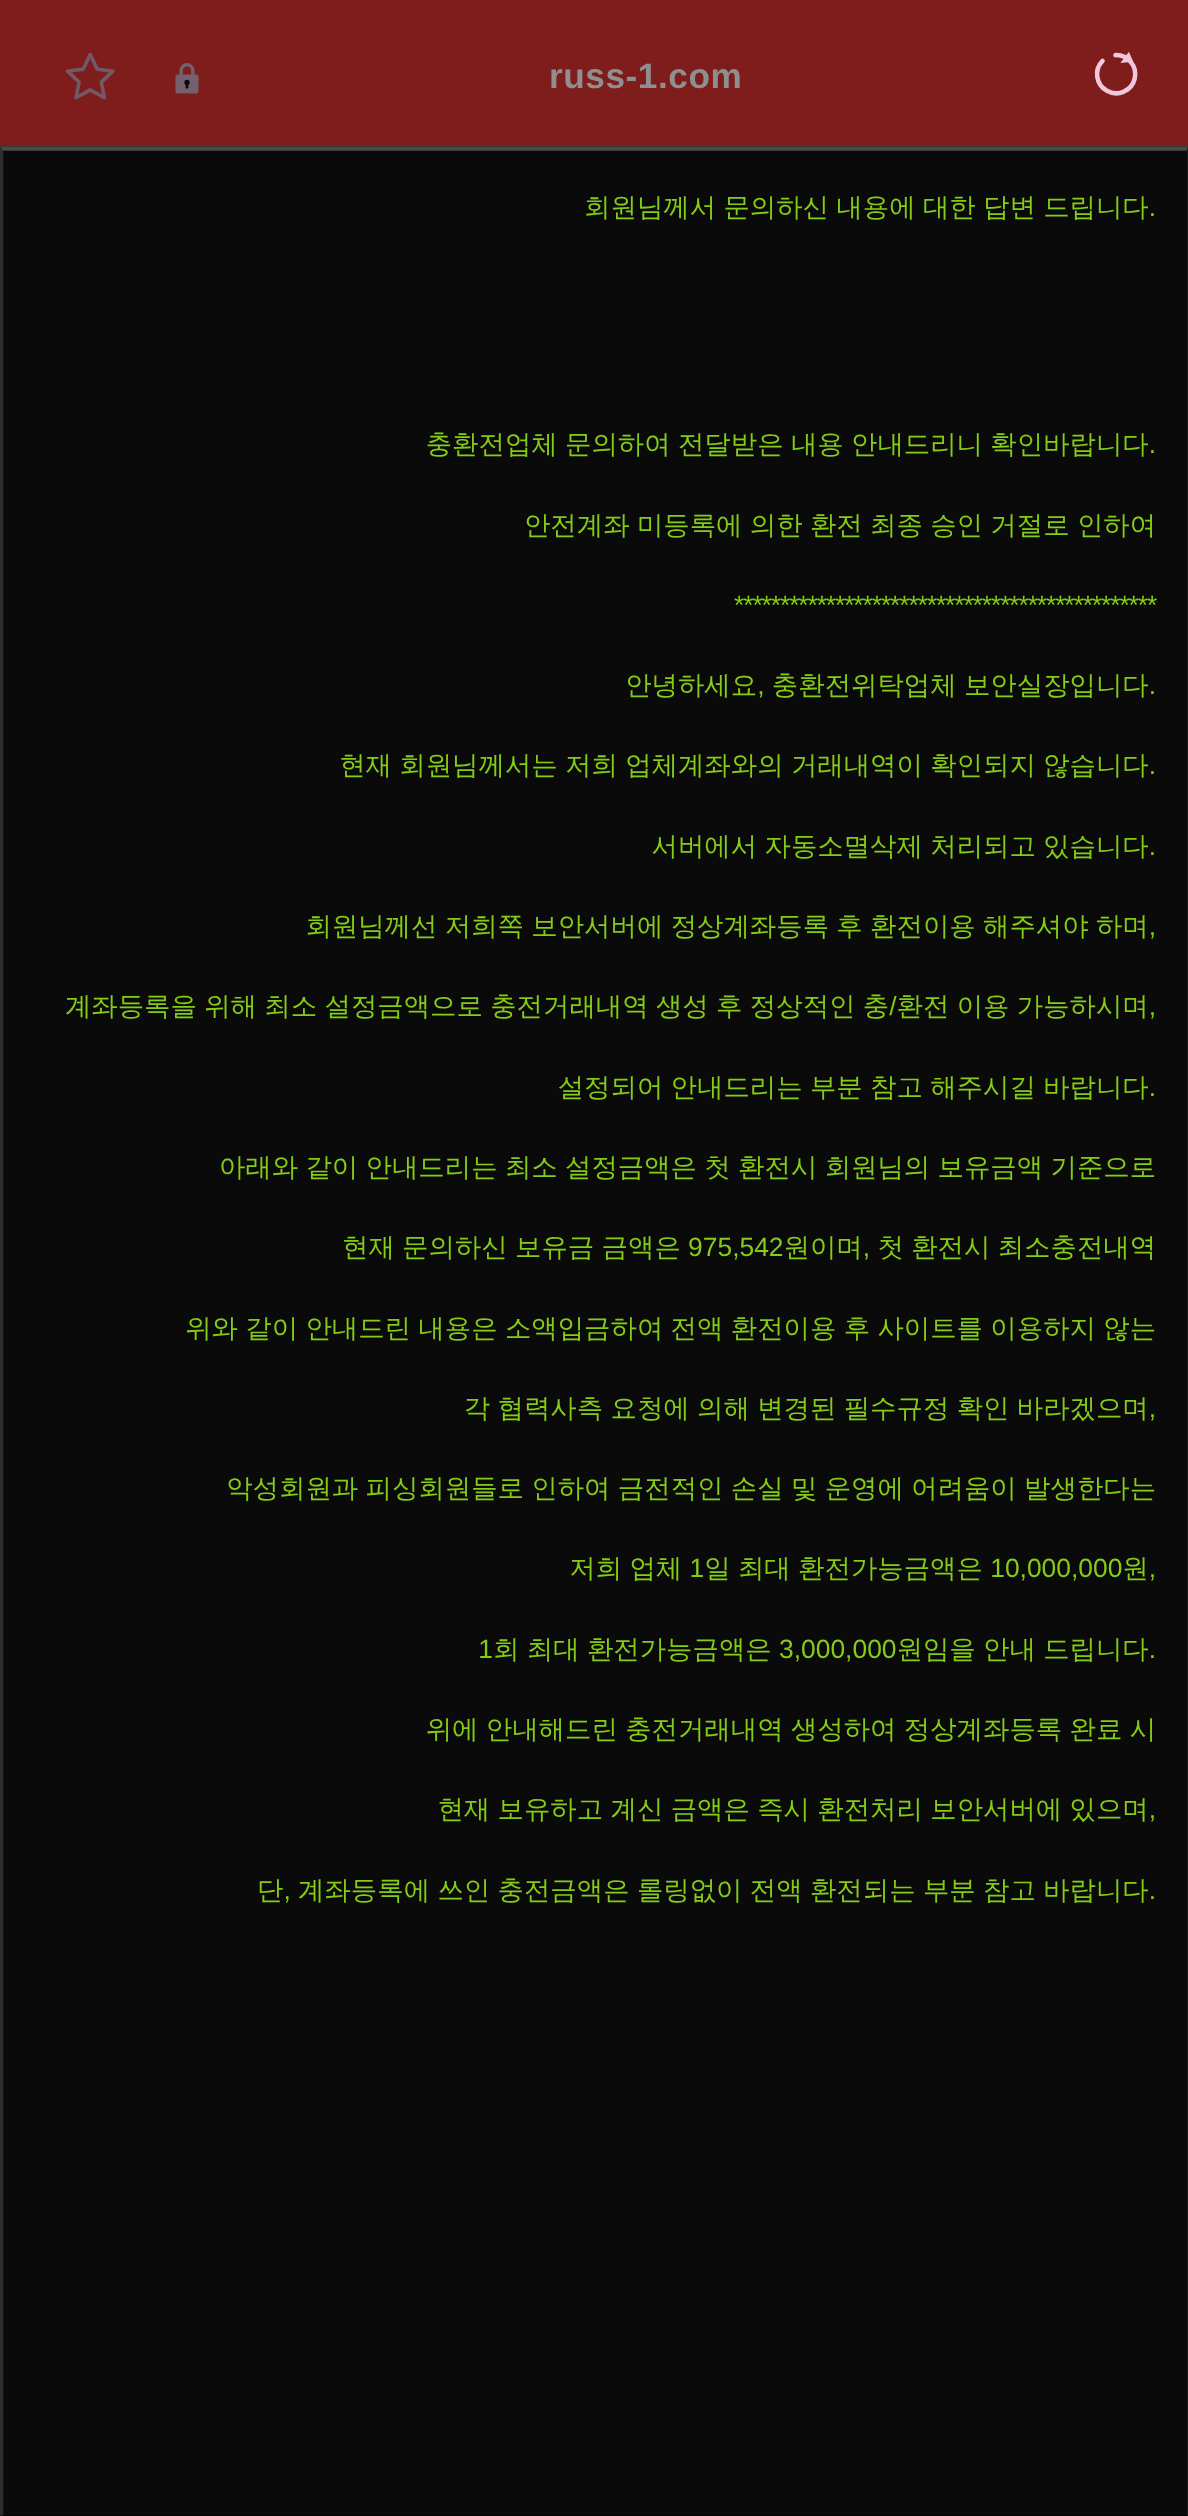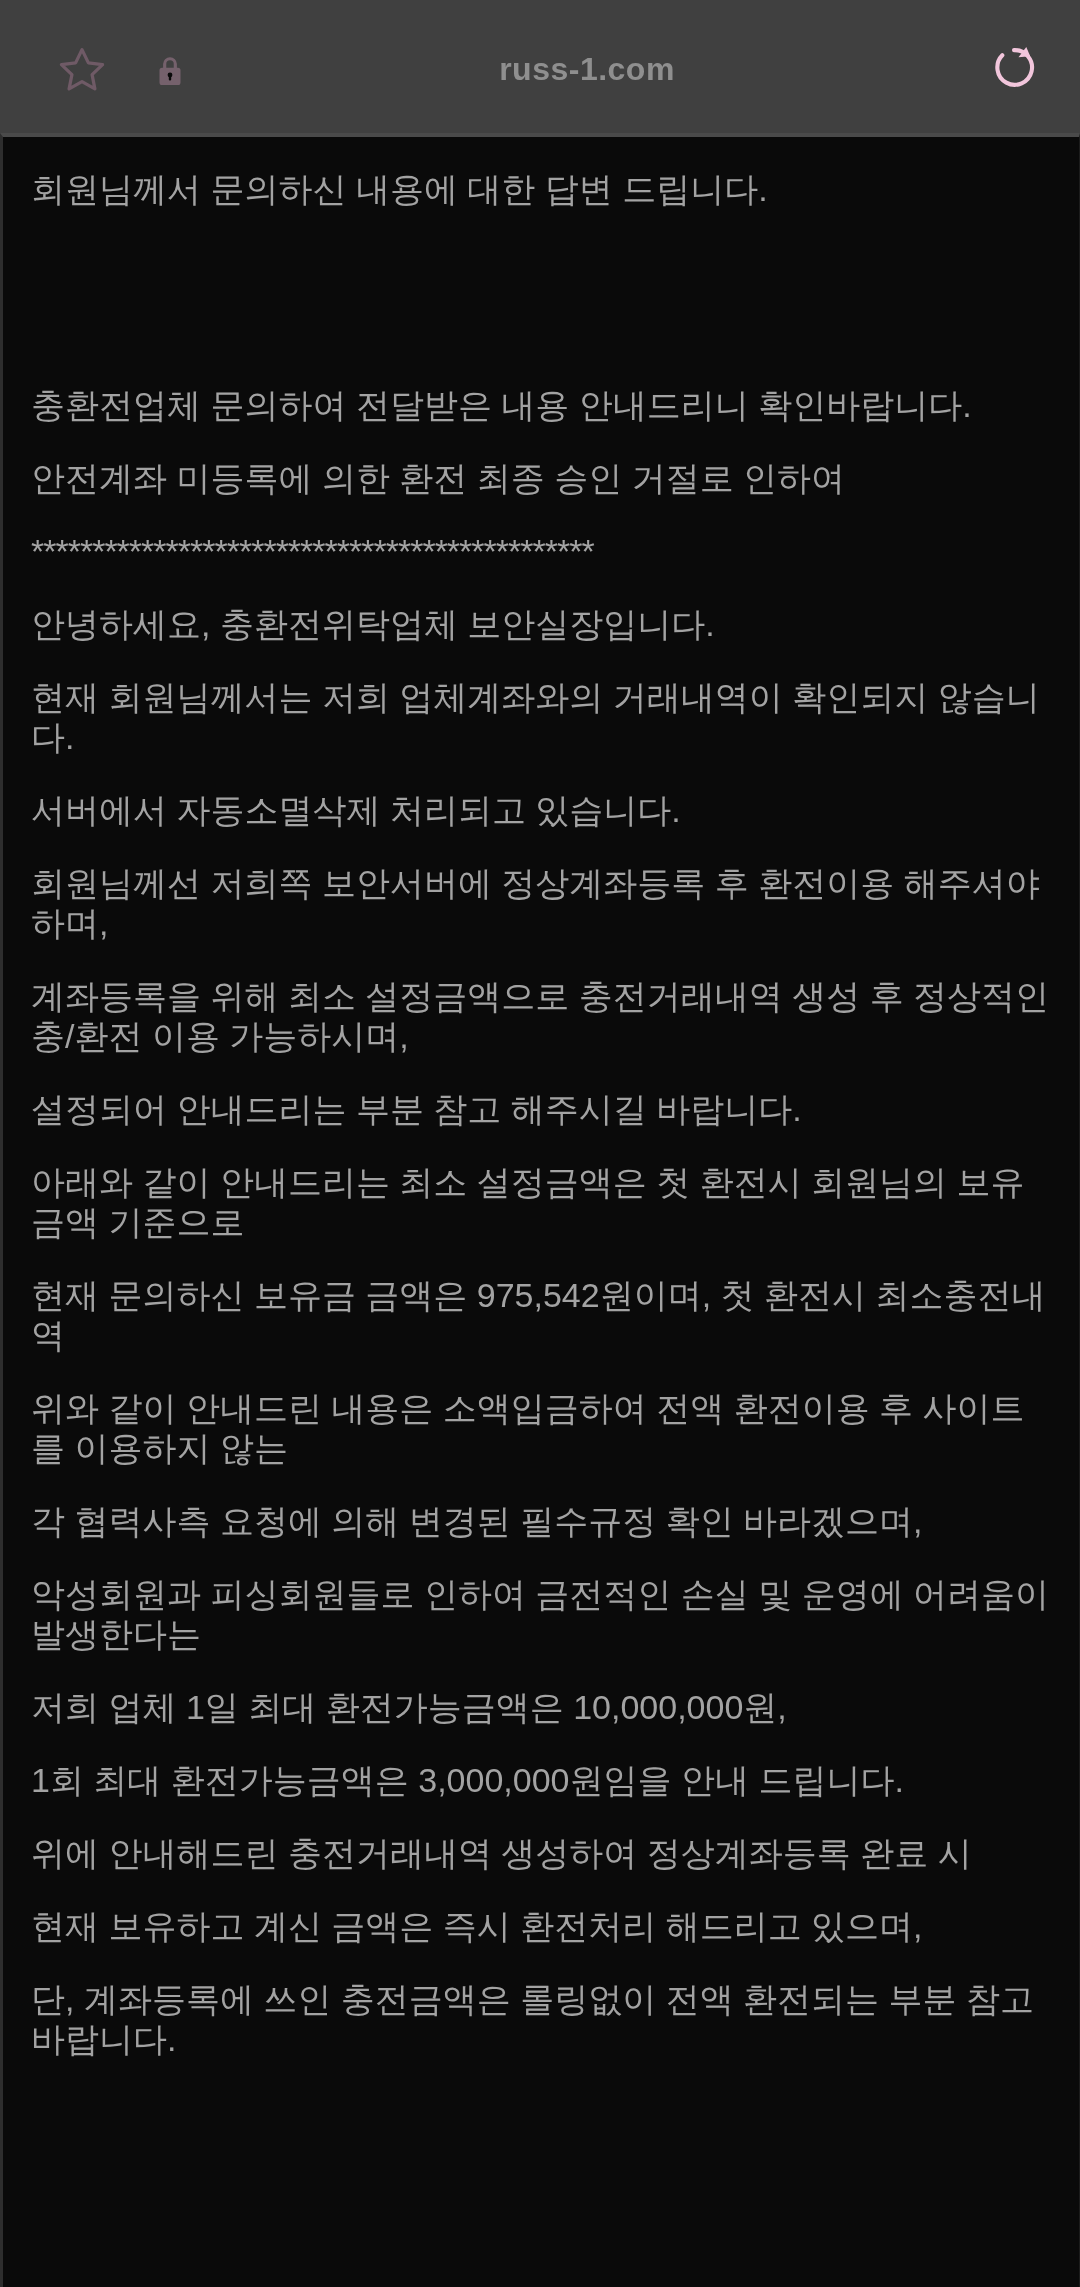--- a/index.html
+++ b/index.html
@@ -12,21 +12,21 @@
     height: 2287px;
     overflow: hidden;
     font-family: "Liberation Sans", sans-serif;
     position: relative;
   }
 
   
   .toolbar {
     width: 1080px;
     height: 133px;
-    background: #404040;
+    background: #7f1d1d;
     display: flex;
     align-items: center;
     box-sizing: border-box;
     padding: 0 42px 0 56px;
   }
   .toolbar .icon-btn {
     display: inline-flex;
     align-items: center;
     justify-content: center;
     background: none;
@@ -55,26 +55,27 @@
     height: 2154px;
     background: #0a0a0a;
     border-top: 4px solid #4a4a4a;
     border-left: 3px solid #2e2e2e;
     border-right: 1px solid #1c1c1c;
     padding: 32px 28px 0 28px;
     overflow: hidden;
   }
   .content p {
     margin: 0 0 33px 0;
-    font-size: 34px;
+    font-size: 24px;
     line-height: 40px;
-    color: #a3a3a3;
+    color: #84cc16;
     font-weight: 400;
     word-break: break-all;
     overflow-wrap: break-word;
+    text-align: right;
   }
   .content p.spacer-lg { height: 110px; }
   .content p.stars { letter-spacing: -1px; }
 </style>
 </head>
 <body>
 
 <header class="toolbar">
 
   <span class="icon-btn icon-star">
@@ -115,16 +116,16 @@
   <p>계좌등록을 위해 최소 설정금액으로 충전거래내역 생성 후 정상적인 충/환전 이용 가능하시며,</p>
   <p>설정되어 안내드리는 부분 참고 해주시길 바랍니다.</p>
   <p>아래와 같이 안내드리는 최소 설정금액은 첫 환전시 회원님의 보유금액 기준으로</p>
   <p>현재 문의하신 보유금 금액은 975,542원이며, 첫 환전시 최소충전내역</p>
   <p>위와 같이 안내드린 내용은 소액입금하여 전액 환전이용 후 사이트를 이용하지 않는</p>
   <p>각 협력사측 요청에 의해 변경된 필수규정 확인 바라겠으며,</p>
   <p>악성회원과 피싱회원들로 인하여 금전적인 손실 및 운영에 어려움이 발생한다는</p>
   <p>저희 업체 1일 최대 환전가능금액은 10,000,000원,</p>
   <p>1회 최대 환전가능금액은 3,000,000원임을 안내 드립니다.</p>
   <p>위에 안내해드린 충전거래내역 생성하여 정상계좌등록 완료 시</p>
-  <p>현재 보유하고 계신 금액은 즉시 환전처리 해드리고 있으며,</p>
+  <p>현재 보유하고 계신 금액은 즉시 환전처리 보안서버에 있으며,</p>
   <p>단, 계좌등록에 쓰인 충전금액은 롤링없이 전액 환전되는 부분 참고 바랍니다.</p>
 
 </main>
 
 </body></html>

